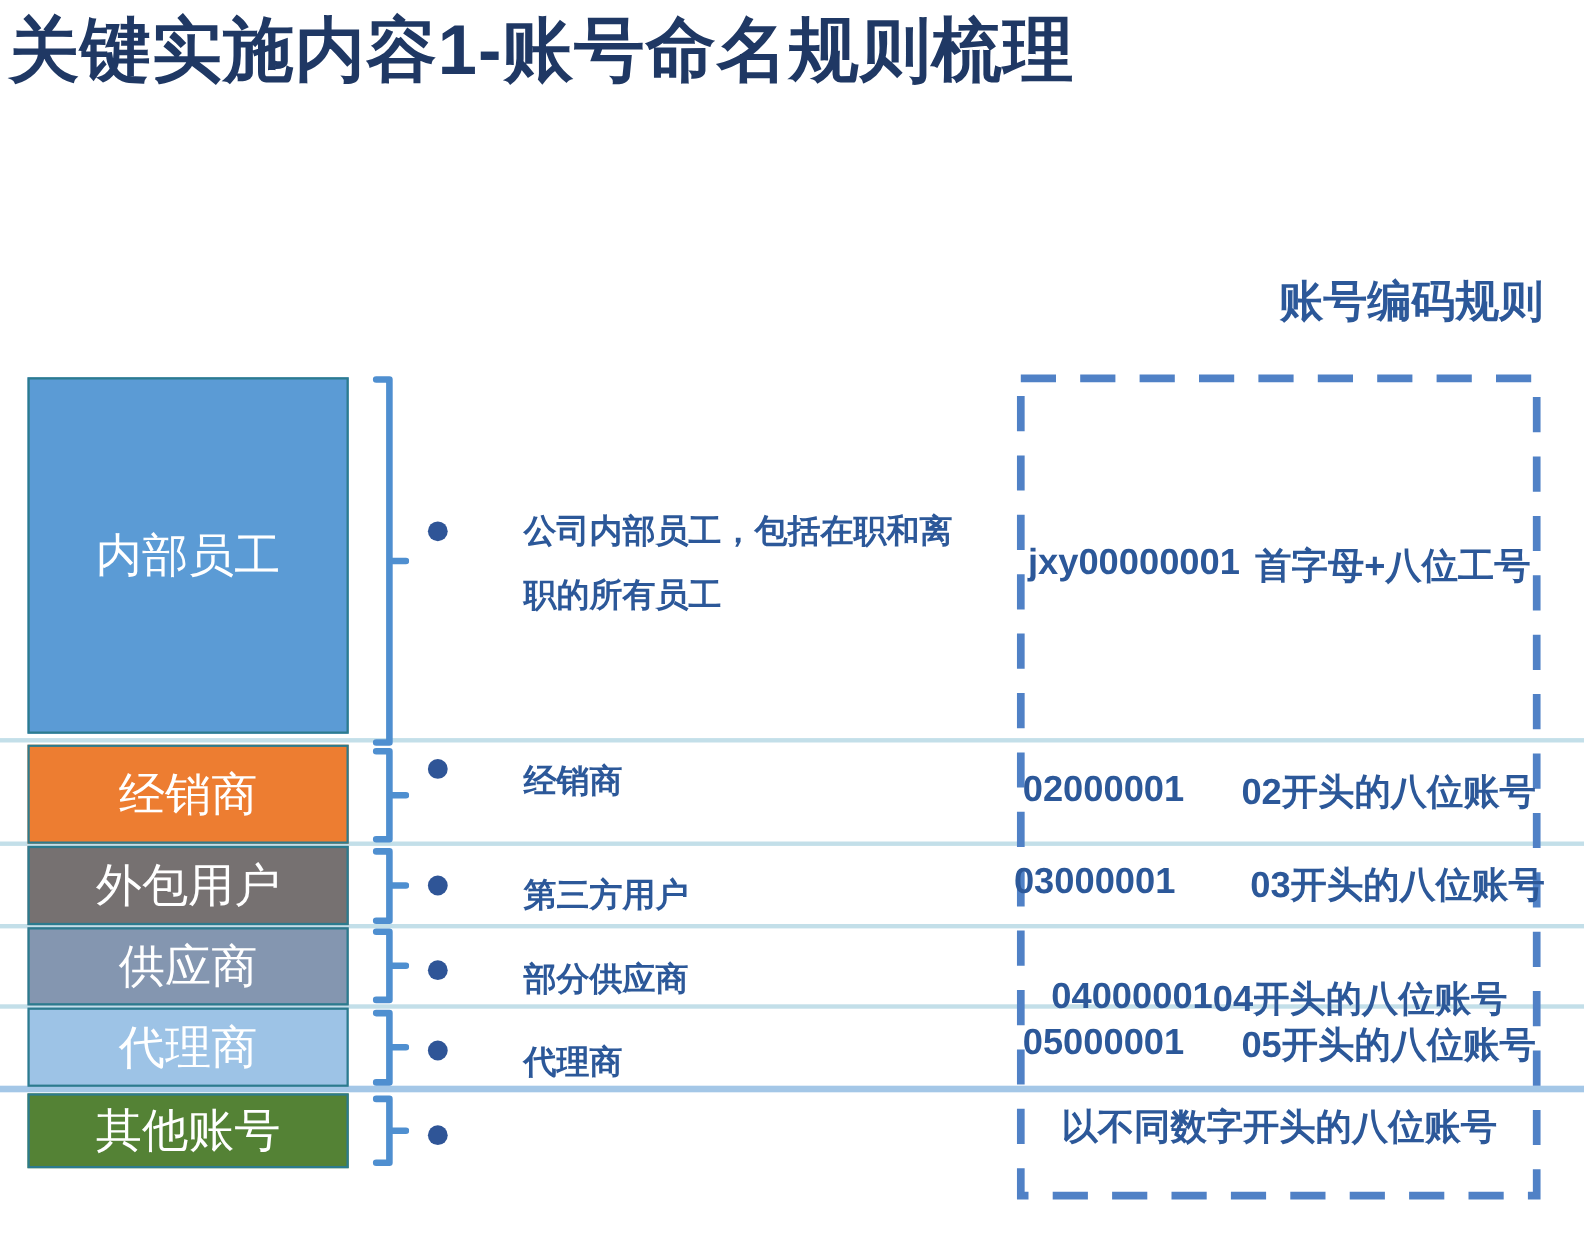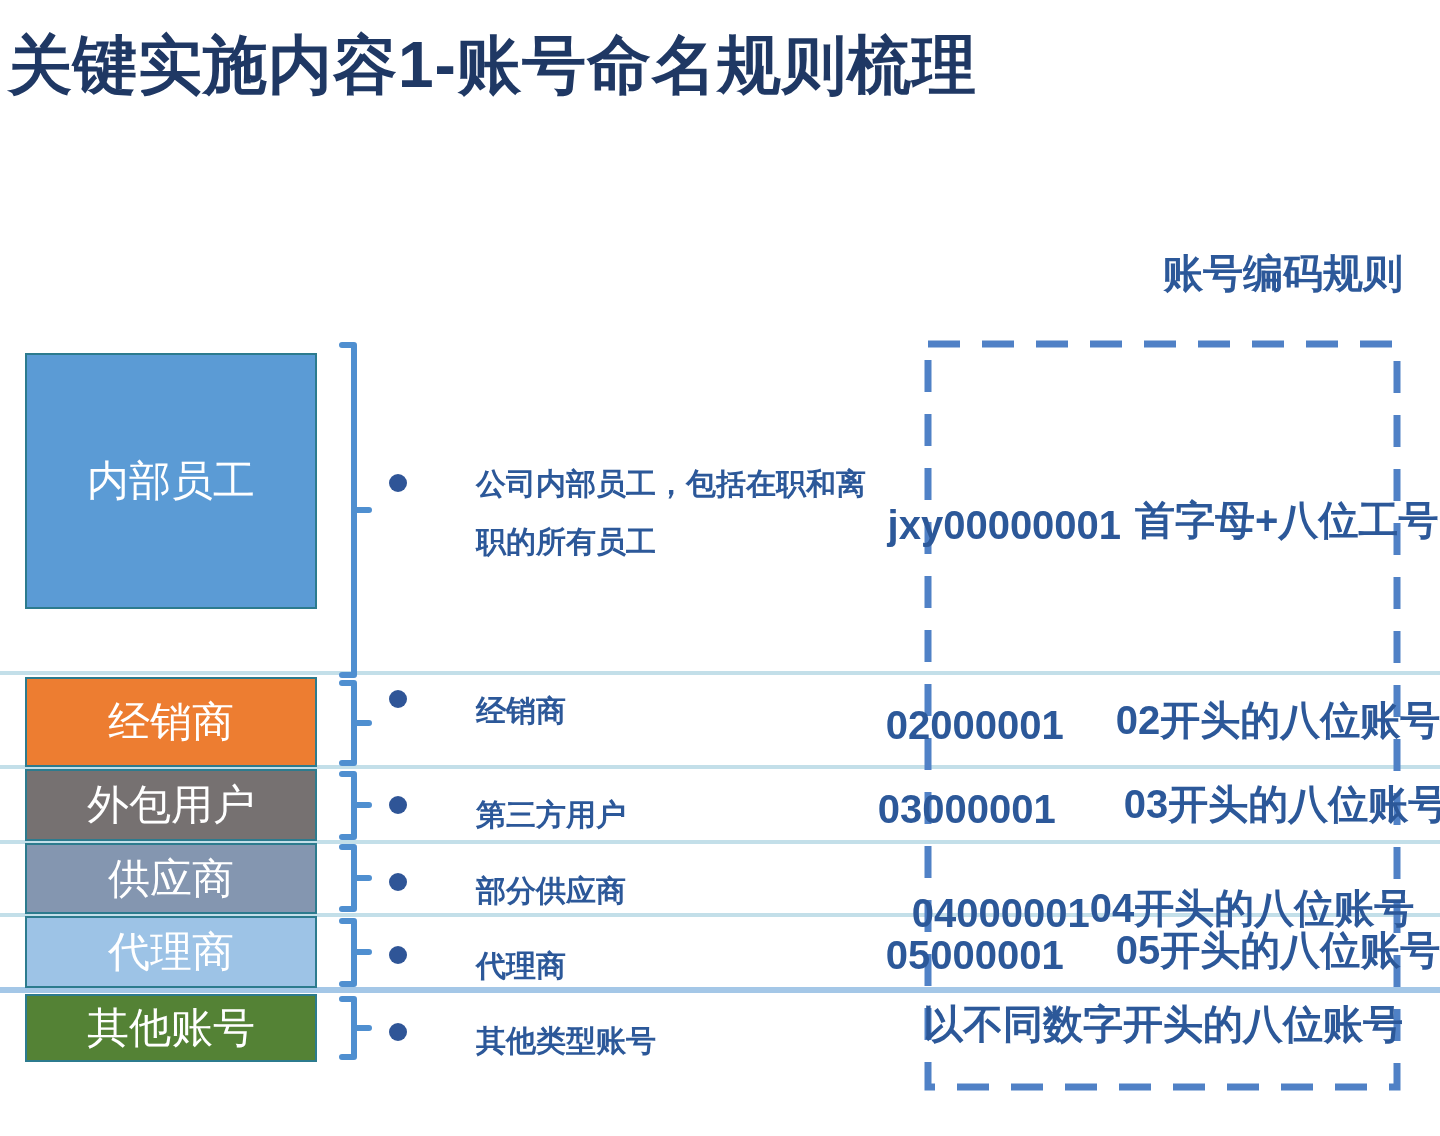--- a/index.html
+++ b/index.html
@@ -14,21 +14,20 @@
 
   
   .slide-title {
     position: absolute;
     left: 8px; top: 2px;
     font-size: 64px;
     font-weight: 800;
     color: #1F3864;
     letter-spacing: 1px;
     white-space: nowrap;
-    margin-top: 20px;
   }
 
   
   .panel-header {
     position: absolute;
     left: 925px; top: 246px; width: 478px;
     text-align: right;
     font-size: 40px;
     font-weight: 800;
     color: #2C5899;
@@ -46,21 +45,21 @@
   .box {
     position: absolute;
     left: 25px; width: 292px;
     border: 2px solid #2C7B8E;
     box-sizing: border-box;
     display: flex; align-items: center; justify-content: center;
     color: #ffffff;
     font-size: 42px;
     z-index: 2;
   }
-  .box1 { top: 353px; height: 256px; }
+  .box1 { top: 343px; height: 324px; }
   .box2 { top: 677px; height: 90px; }
   .box3 { top: 769px; height: 72px; }
   .box4 { top: 843px; height: 71px; }
   .box5 { top: 916px; height: 72px; }
   .box6 { top: 994px; height: 68px; }
 
   
   .brace { position: absolute; left: 338px; width: 34px; z-index: 2; }
   .br1 { top: 341px; height: 338px; }
   .br2 { top: 679px; height: 88px; }
@@ -90,22 +89,22 @@
   .m1 { top: 455px; width: 450px; }
   .m2 { top: 682px; } .m3 { top: 786px; } .m4 { top: 862px; }
   .m5 { top: 937px; } .m6 { top: 1012px; }
 
   
   .dashed-panel { position: absolute; left: 0; top: 0; z-index: 1; pointer-events: none; }
 
   
   .code-row {
     position: absolute; left: 928px; width: 470px;
-    display: flex; align-items: flex-end; justify-content: center;
-    font-size: 40px; font-weight: 800; color: #2C5899;
+    display: flex; align-items: flex-start; justify-content: center;
+    font-size: 33px; font-weight: 800; color: #2C5899;
     white-space: nowrap; z-index: 2;
   }
   .c1 { top: 492px; height: 56px; gap: 14px; }
   .c2 { top: 698px; height: 50px; gap: 52px; }
   .c3 { top: 782px; height: 50px; gap: 68px; }
   .c4 { top: 886px; height: 50px; }
   .c5 { top: 928px; height: 50px; gap: 52px; }
   .c6 { top: 1002px; height: 50px; gap: 0; }
 </style>
 </head>
@@ -171,21 +170,20 @@
   <span class="bullet bl4"></span>
   <span class="bullet bl5"></span>
   <span class="bullet bl6"></span>
 
   <div class="mid m1">公司内部员工，包括在职和离
 职的所有员工</div>
   <div class="mid m2">经销商</div>
   <div class="mid m3">第三方用户</div>
   <div class="mid m4">部分供应商</div>
   <div class="mid m5">代理商</div>
-  <div class="mid m6">其他类型账号</div>
 
   <div class="code-row c1">
     <span>jxy00000001</span>
     <span>首字母+八位工号</span>
   </div>
   <div class="code-row c2">
     <span>02000001</span>
     <span>02开头的八位账号</span>
   </div>
   <div class="code-row c3">

